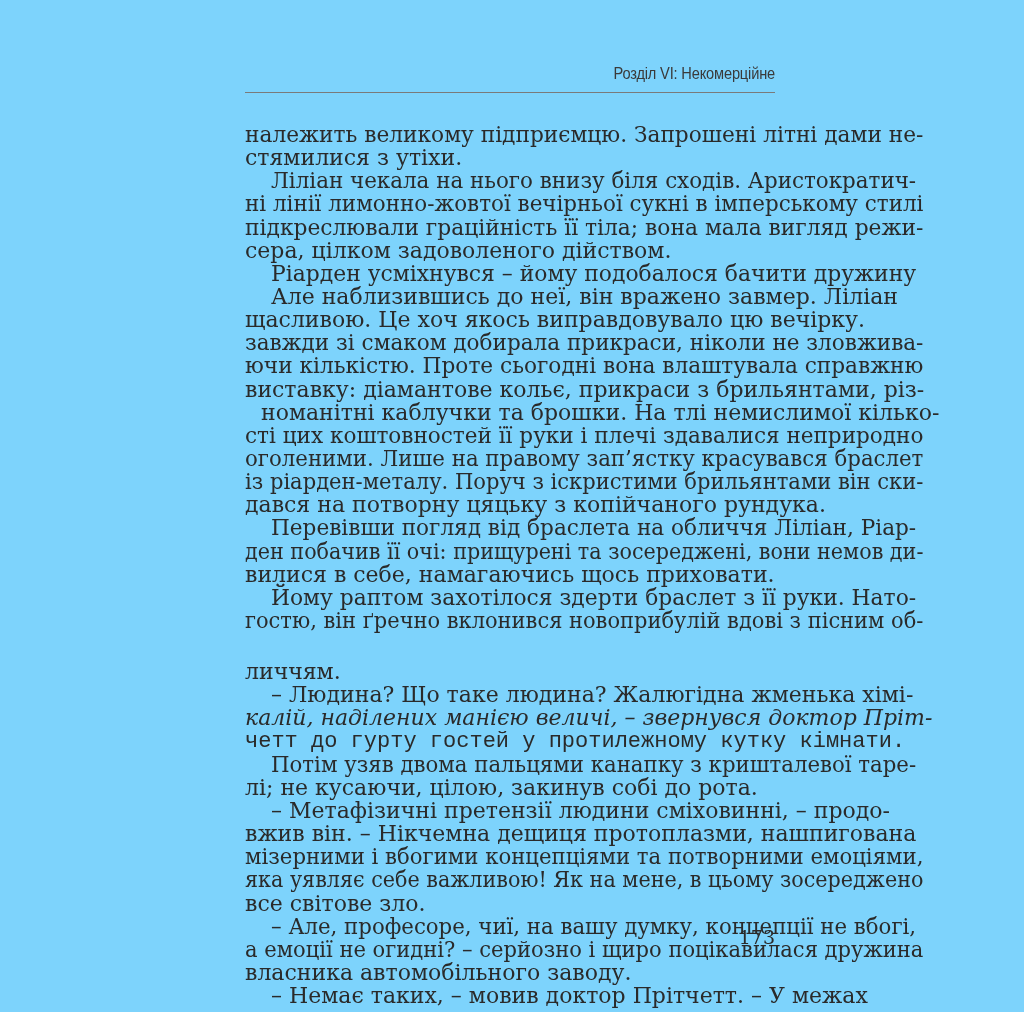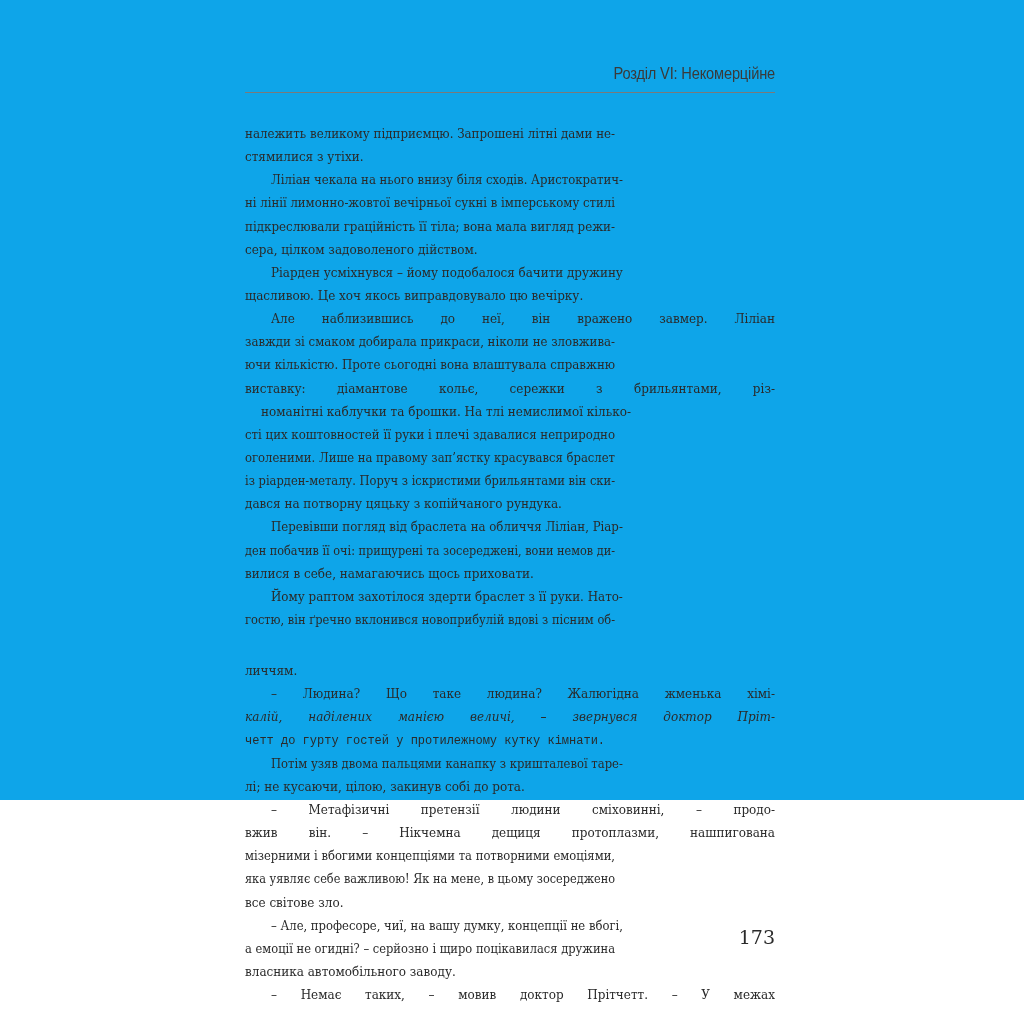--- a/index.html
+++ b/index.html
@@ -1,27 +1,27 @@
 <!DOCTYPE html>
 <html><head>
 <meta charset="utf-8">
 <style>
   html, body { margin: 0; padding: 0; background: #ffffff; }
   body { width: 1024px; height: 1024px; position: relative; overflow: hidden; }
-  .page { position: absolute; left: 0; top: 0; width: 1024px; height: 800px; background: #0ea5e9; }
+  .page { position: absolute; left: 0; top: 0; width: 1024px; height: 1012px; background: #7dd3fc; }
   .running-head {
     position: absolute; left: 245px; width: 530px; top: 64px;
     text-align: right; font-family: "Liberation Sans", sans-serif;
     font-size: 17px; color: #3a3a3a; letter-spacing: -0.2px;
     transform: scaleX(0.86); transform-origin: right center;
   }
   .rule { position: absolute; left: 245px; width: 530px; top: 92px; height: 1px; background: #7a7a7a; }
   .body-text {
     position: absolute; left: 245px; top: 123px; width: 530px;
-    font-family: "DejaVu Serif", serif; font-size: 12px; line-height: 23.15px;
+    font-family: "DejaVu Serif", serif; font-size: 22px; line-height: 23.15px;
     color: #2a2a2a; text-align: justify; hyphens: manual;
   }
   .line { display: block; white-space: nowrap; text-align: justify; text-align-last: justify; height: 23.15px; }
   .line.last { text-align-last: left; }
   .line.indent { padding-left: 26px; }
   .folio {
     position: absolute; right: 249px; top: 926px;
     font-family: "DejaVu Serif", serif; font-size: 19px; color: #2a2a2a;
   }
 </style>
@@ -32,25 +32,25 @@
   <div class="running-head">Розділ VI: Некомерційне</div>
   <div class="rule"></div>
   <div class="body-text" id="body-text">
       <span class="line" style="white-space: nowrap; word-spacing: 0px; transform: scaleX(0.986477); transform-origin: 0px center; text-align-last: left; width: 537.266px;">належить великому підприємцю. Запрошені літні дами не-</span>
       <span class="line last" style="white-space: nowrap;">стямилися з утіхи.</span>
       <span class="line indent" style="white-space: nowrap; word-spacing: 0px; transform: scaleX(0.973413); transform-origin: 26px center; text-align-last: left; width: 517.766px;">Ліліан чекала на нього внизу біля сходів. Аристократич-</span>
       <span class="line" style="white-space: nowrap; word-spacing: 0px; transform: scaleX(0.974349); transform-origin: 0px center; text-align-last: left; width: 543.953px;">ні лінії лимонно-жовтої вечірньої сукні в імперському стилі</span>
       <span class="line" style="white-space: nowrap; word-spacing: 0px; transform: scaleX(0.989903); transform-origin: 0px center; text-align-last: left; width: 535.406px;">підкреслювали граційність її тіла; вона мала вигляд режи-</span>
       <span class="line last" style="white-space: nowrap;">сера, цілком задоволеного дійством.</span>
       <span class="line indent" style="white-space: nowrap; word-spacing: 0px; transform: scaleX(0.993746); transform-origin: 26px center; text-align-last: left; width: 507.172px;">Ріарден усміхнувся – йому подобалося бачити дружину</span>
+      <span class="line indent" style="white-space: nowrap; word-spacing: 0px;">Але наблизившись до неї, він вражено завмер. Ліліан</span>
       <span class="line last" style="white-space: nowrap;">щасливою. Це хоч якось виправдовувало цю вечірку.</span>
-      <span class="line indent" style="white-space: nowrap; word-spacing: 0px;">Але наблизившись до неї, він вражено завмер. Ліліан</span>
       <span class="line" style="white-space: nowrap; word-spacing: 0px; transform: scaleX(0.979809); transform-origin: 0px center; text-align-last: left; width: 540.922px;">завжди зі смаком добирала прикраси, ніколи не зловжива-</span>
       <span class="line" style="white-space: nowrap; word-spacing: 0px; transform: scaleX(0.983987); transform-origin: 0px center; text-align-last: left; width: 538.625px;">ючи кількістю. Проте сьогодні вона влаштувала справжню</span>
-      <span class="line" style="white-space: nowrap; word-spacing: 0px;">виставку: діамантове кольє, сережки з брильянтами, різ-</span>
+      <span class="line" style="white-space: nowrap; word-spacing: 0px;">виставку: діамантове кольє, прикраси з брильянтами, різ-</span>
       <span class="line" style="white-space: nowrap; word-spacing: 0px; transform: scaleX(0.999352); transform-origin: 0px center; text-align-last: left; width: 530.344px; margin-left: 16px;">номанітні каблучки та брошки. На тлі немислимої кілько-</span>
       <span class="line" style="white-space: nowrap; word-spacing: 0px; transform: scaleX(0.979356); transform-origin: 0px center; text-align-last: left; width: 541.172px;">сті цих коштовностей її руки і плечі здавалися неприродно</span>
       <span class="line" style="white-space: nowrap; word-spacing: 0px; transform: scaleX(0.967816); transform-origin: 0px center; text-align-last: left; width: 547.625px;">оголеними. Лише на правому зап’ястку красувався браслет</span>
       <span class="line" style="white-space: nowrap; word-spacing: 0px; transform: scaleX(0.956976); transform-origin: 0px center; text-align-last: left; width: 553.828px;">із ріарден-металу. Поруч з іскристими брильянтами він ски-</span>
       <span class="line last" style="white-space: nowrap;">дався на потворну цяцьку з копійчаного рундука.</span>
       <span class="line indent" style="white-space: nowrap; word-spacing: 0px; transform: scaleX(0.981052); transform-origin: 26px center; text-align-last: left; width: 513.734px;">Перевівши погляд від браслета на обличчя Ліліан, Ріар-</span>
       <span class="line" style="white-space: nowrap; word-spacing: 0px; transform: scaleX(0.940315); transform-origin: 0px center; text-align-last: left; width: 563.641px;">ден побачив її очі: прищурені та зосереджені, вони немов ди-</span>
       <span class="line last" style="white-space: nowrap;">вилися в себе, намагаючись щось приховати.</span>
       <span class="line indent" style="white-space: nowrap; word-spacing: 0px; transform: scaleX(0.990511); transform-origin: 26px center; text-align-last: left; width: 508.828px;">Йому раптом захотілося здерти браслет з її руки. Нато-</span>
       <span class="line" style="white-space: nowrap; word-spacing: 0px; transform: scaleX(0.953211); transform-origin: 0px center; text-align-last: left; width: 556.016px;">гостю, він ґречно вклонився новоприбулій вдові з пісним об-</span>

